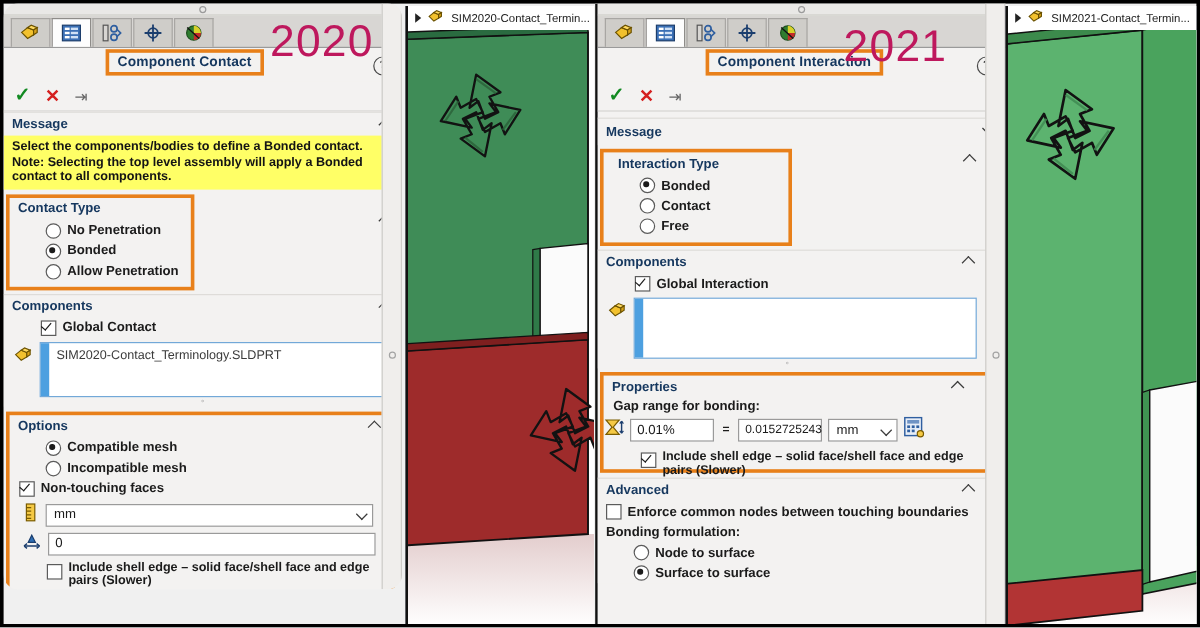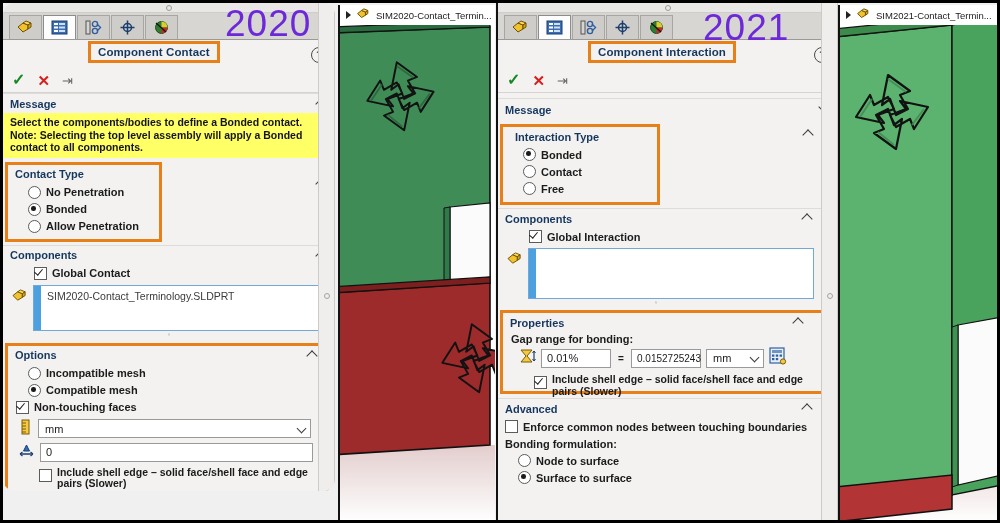--- a/index.html
+++ b/index.html
@@ -42,21 +42,21 @@
             border-top:1px solid #dedcd9;font-size:11px;font-weight:bold;
             color:#15375e;padding-left:7px;}
   .sec-head .chev{position:absolute;right:9px;top:4px;width:9px;height:9px;}
   .chev i{display:block;width:7px;height:7px;border-left:1.6px solid #3b3b3b;
           border-top:1.6px solid #3b3b3b;transform:rotate(45deg);margin-top:2px;}
   .chev.down i{transform:rotate(-135deg);margin-top:0px;}
 
   .msgbox{background:#ffff66;font-size:10.5px;line-height:12.6px;
           padding:3px 6px 4px 7px;color:#141414;font-weight:bold;}
 
-  .opt{display:flex;align-items:center;height:17px;padding-left:20px;font-size:11px;}
+  .opt{display:flex;align-items:center;height:17px;padding-left:30px;font-size:11px;}
   .radio{width:11px;height:11px;border:1.4px solid #5b5b5b;border-radius:50%;
          background:#fff;margin-right:5px;flex:none;position:relative;}
   .radio.on::after{content:"";position:absolute;left:2.2px;top:2.2px;width:4.6px;
          height:4.6px;border-radius:50%;background:#1c1c1c;}
   .cbox{width:11px;height:11px;border:1.4px solid #5b5b5b;background:#fff;
         margin-right:5px;flex:none;position:relative;}
   .cbox.on::after{content:"";position:absolute;left:1.4px;top:-1px;width:4px;height:7px;
         border-right:1.8px solid #1c1c1c;border-bottom:1.8px solid #1c1c1c;
         transform:rotate(40deg);}
   .lbl{font-size:11px;font-weight:bold;color:#1b1b1b;white-space:nowrap;}
@@ -88,22 +88,22 @@
   .vtri{width:0;height:0;border-left:5px solid #222;border-top:4px solid transparent;
         border-bottom:4px solid transparent;}
   .scene{position:absolute;left:0;right:0;top:20px;bottom:0;overflow:hidden;
          background:linear-gradient(#ffffff,#f7f4f4);}
 
   .scroller{position:absolute;top:0;bottom:0;width:15px;background:#f0eeec;
             border-left:1px solid #cdcbc8;border-right:1px solid #cdcbc8;}
   .scroller .sdot{position:absolute;left:5px;top:290px;width:4px;height:4px;
             border:1px solid #a3a3a3;border-radius:50%;}
 
-  .yearlbl{position:absolute;font-size:37px;color:#6d28d9;font-weight:normal;
-           letter-spacing:1px;line-height:37px;font-family:"Liberation Sans",sans-serif;}
+  .yearlbl{position:absolute;font-size:37px;color:#be185d;font-weight:normal;
+           letter-spacing:1px;line-height:37px;font-family:"Liberation Sans",sans-serif;margin-top:11px;}
 </style>
 </head>
 <body>
 
 <div id="root">
 
   <div class="panel" style="left:0;width:332px;height:488px;border-radius:12px;">
     <div class="panel-inner">
 
       <div class="topstrip">
@@ -228,26 +228,26 @@
       </div>
 
       <div class="section hl-box" style="margin:4px 2px 0 2px;width:324px;height:155px;box-sizing:border-box;">
         <div class="sec-head" style="border-top:none;">
           <span>Options</span>
           <span class="chev">
               <i></i>
             </span>
         </div>
         <div class="opt">
+          <span class="radio on"></span>
+          <span class="lbl">Compatible mesh</span>
+        </div>
+        <div class="opt">
           <span class="radio"></span>
           <span class="lbl">Incompatible mesh</span>
-        </div>
-        <div class="opt">
-          <span class="radio on"></span>
-          <span class="lbl">Compatible mesh</span>
         </div>
         <div class="opt" style="padding-left:8px;">
           <span class="cbox on"></span>
           <span class="lbl">Non-touching faces</span>
         </div>
         <div class="inrow" style="margin-top:3px;">
           <span>
             <svg width="13" height="16" viewBox="0 0 13 16">
               <rect x="3" y="1" width="7" height="14" fill="#f5c944" stroke="#7a5c00"></rect>
               <path d="M3 4 H7 M3 7 H7 M3 10 H7 M3 13 H7" stroke="#7a5c00" stroke-width="1"></path>
@@ -458,21 +458,21 @@
       </div>
 
       <div class="section hl-box" style="margin:3px 2px 0 2px;width:330px;height:84px;box-sizing:border-box;">
         <div class="sec-head" style="border-top:none;">
           <span>Properties</span>
           <span class="chev" style="right:24px;">
               <i></i>
             </span>
         </div>
         <div style="font-size:11px;font-weight:bold;padding:1px 0 2px 8px;">Gap range for bonding:</div>
-        <div class="inrow" style="padding-left:16px;gap:5px;">
+        <div class="inrow" style="padding-left:0;gap:5px;">
           <span>
             <svg width="17" height="17" viewBox="0 0 17 17">
               <path d="M2 2 H13 L8 8 L13 14 H2 L7 8 Z" fill="#f5c944" stroke="#7a5c00" stroke-width="1"></path>
               <path d="M15 3 V13" stroke="#1b3e6e" stroke-width="1.2"></path>
               <path d="M15 3 L13.5 5 M15 3 L16.5 5 M15 13 L13.5 11 M15 13 L16.5 11" stroke="#1b3e6e" stroke-width="1"></path>
             </svg>
           </span>
           <div class="ibox" style="width:70px;">
             <span>0.01%</span>
           </div>

